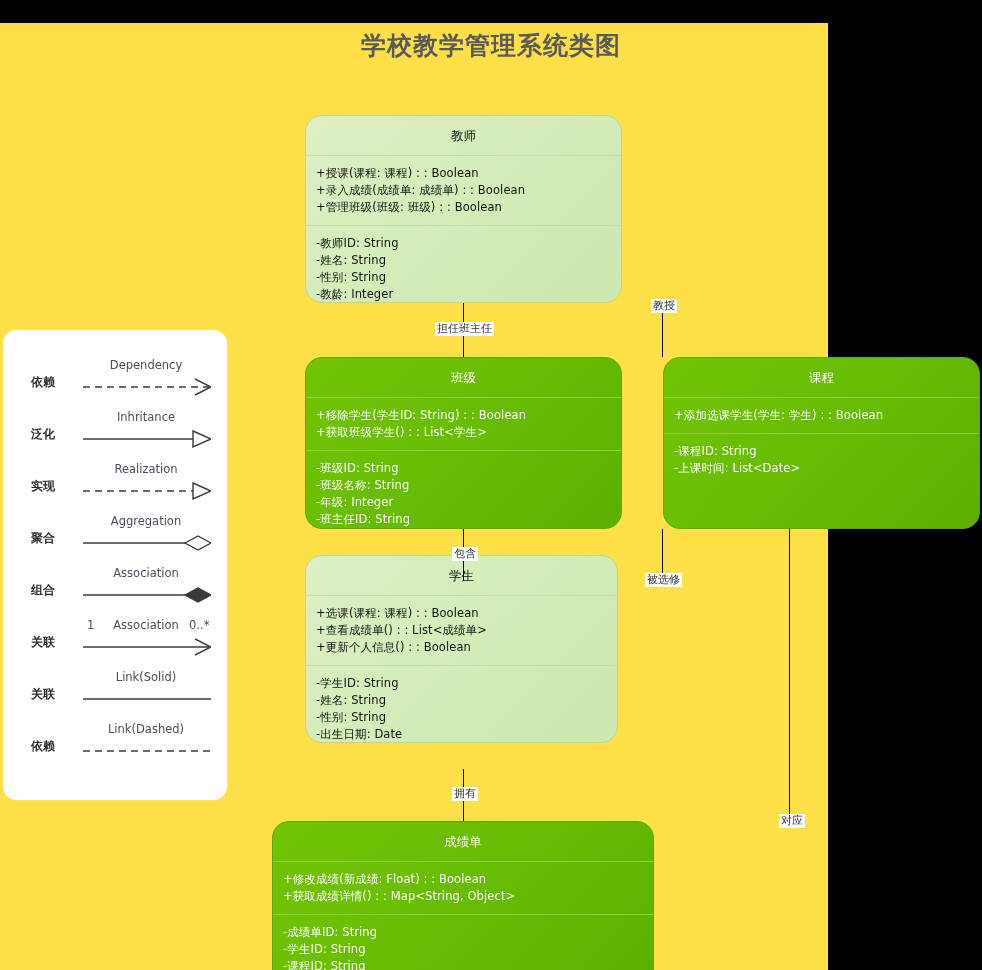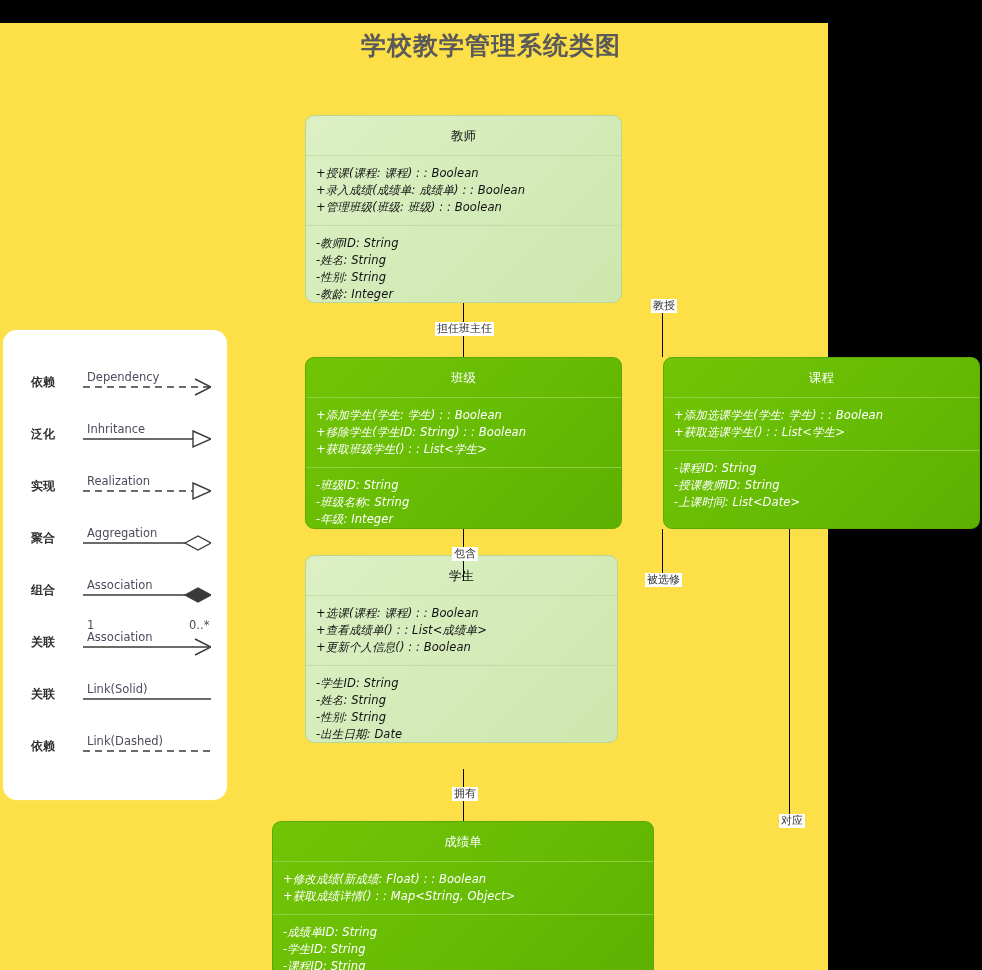--- a/index.html
+++ b/index.html
@@ -60,23 +60,23 @@
     left: 28px;
     top: 16px;
     font-size: 12px;
     font-weight: bold;
     color: #2f2f2f;
     white-space: nowrap;
   }
   .legend-en {
     position: absolute;
     left: 84px;
-    top: 12px;
+    top: 0px;
     width: 118px;
-    text-align: left;
+    text-align: center;
     font-size: 11.5px;
     color: #4b4b5e;
     white-space: nowrap;
   }
   .legend-art {
     position: absolute;
     left: 80px;
     top: 18px;
     width: 128px;
     height: 22px;
@@ -92,21 +92,21 @@
     position: absolute;
     left: 186px;
     top: 0px;
     font-size: 11.5px;
     color: #4b4b5e;
   }
 
   
   .uml-class {
     position: absolute;
-    border-radius: 9px;
+    border-radius: 17px;
     overflow: hidden;
     box-sizing: border-box;
   }
   .uml-class.light {
     background: linear-gradient(135deg, #dcf0c4 0%, #d3ebb8 55%, #cde7ae 100%);
     border: 1px solid #b7d79a;
     color: #111111;
   }
   .uml-class.bright {
     background: linear-gradient(135deg, #72c406 0%, #66bb04 55%, #5cb002 100%);
@@ -121,21 +121,20 @@
     padding-bottom: 10px;
   }
   .uml-sep {
     height: 1px;
     width: 100%;
   }
   .uml-class.light .uml-sep { background: #c2dcaa; }
   .uml-class.bright .uml-sep { background: #8ed13c; }
   .uml-section {
     padding: 9px 8px 9px 10px;
-    font-style: italic;
   }
   .uml-line {
     font-size: 11.5px;
     line-height: 17px;
     white-space: nowrap;
     letter-spacing: 0.1px;
   }
 
   
   .edge-label {
@@ -242,44 +241,41 @@
         <div class="uml-line">-姓名: String</div>
         <div class="uml-line">-性别: String</div>
         <div class="uml-line">-教龄: Integer</div>
       </div>
   </div>
 
   <div class="uml-class bright" style="left:305px; top:334px; width:317px; height:172px;">
     <div class="uml-head">班级</div>
     <div class="uml-sep"></div>
     <div class="uml-section" id="m-classroom">
-        <div class="uml-line">+添加学生(学生: 学生) : : Boolean</div>
         <div class="uml-line">+移除学生(学生ID: String) : : Boolean</div>
         <div class="uml-line">+获取班级学生() : : List&lt;学生&gt;</div>
       </div>
     <div class="uml-sep"></div>
     <div class="uml-section" id="a-classroom">
         <div class="uml-line">-班级ID: String</div>
         <div class="uml-line">-班级名称: String</div>
         <div class="uml-line">-年级: Integer</div>
         <div class="uml-line">-班主任ID: String</div>
       </div>
   </div>
 
   <div class="uml-class bright" style="left:663px; top:334px; width:317px; height:172px;">
     <div class="uml-head">课程</div>
     <div class="uml-sep"></div>
     <div class="uml-section" id="m-course">
         <div class="uml-line">+添加选课学生(学生: 学生) : : Boolean</div>
-        <div class="uml-line">+获取选课学生() : : List&lt;学生&gt;</div>
       </div>
     <div class="uml-sep"></div>
     <div class="uml-section" id="a-course">
         <div class="uml-line">-课程ID: String</div>
-        <div class="uml-line">-授课教师ID: String</div>
         <div class="uml-line">-上课时间: List&lt;Date&gt;</div>
       </div>
   </div>
 
   <div class="uml-class light" style="left:305px; top:532px; width:313px; height:188px;">
     <div class="uml-head">学生</div>
     <div class="uml-sep"></div>
     <div class="uml-section" id="m-student">
         <div class="uml-line">+选课(课程: 课程) : : Boolean</div>
         <div class="uml-line">+查看成绩单() : : List&lt;成绩单&gt;</div>

